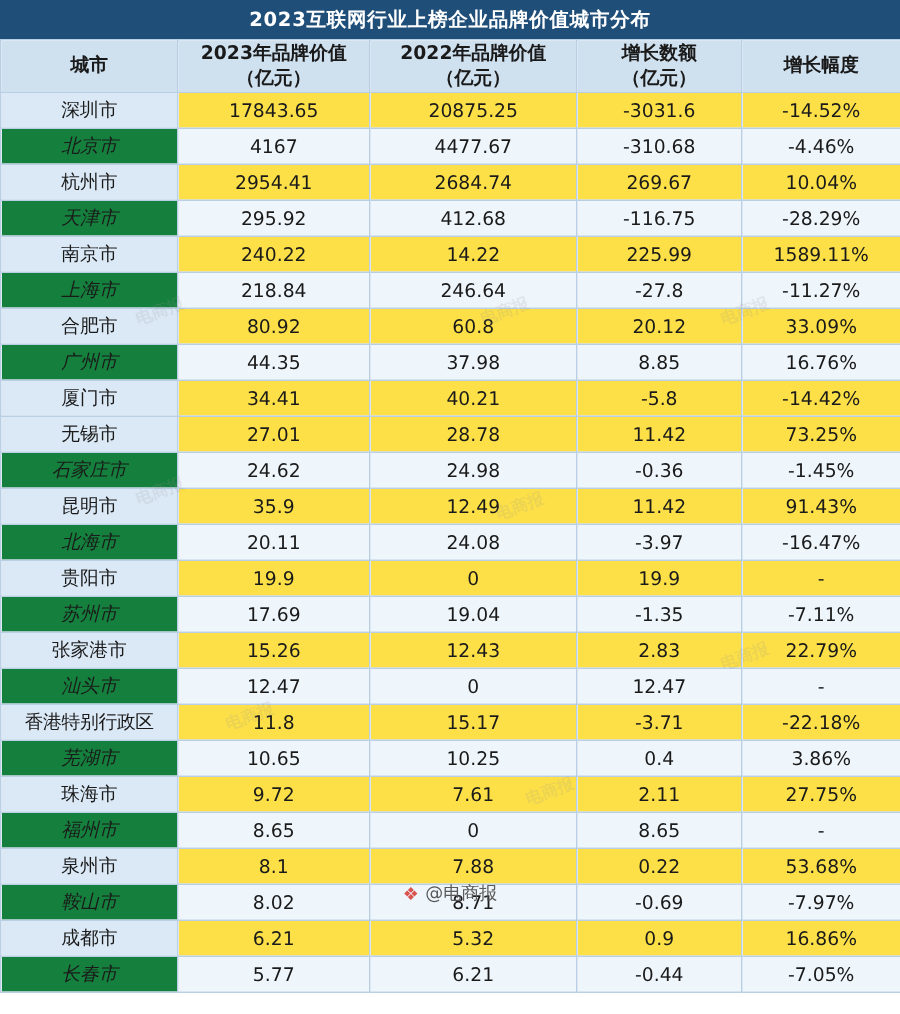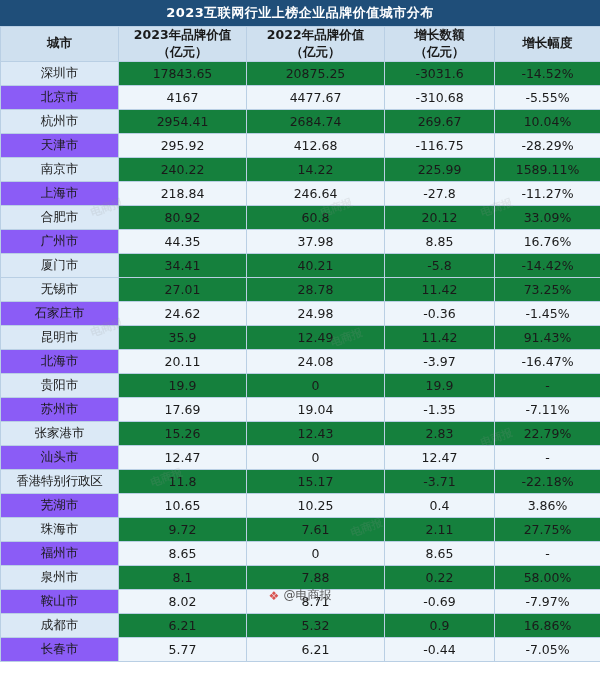--- a/index.html
+++ b/index.html
@@ -60,24 +60,24 @@
   }
   col.c-city { width: 118px; }
   col.c-v23 { width: 128px; }
   col.c-v22 { width: 138px; }
   col.c-grow { width: 110px; }
   col.c-rate { width: 106px; }
   tbody td.city {
     background: #ddeaf6;
     font-weight: normal;
   }
-  tbody tr.odd td.num { background: #15803d; }
+  tbody tr.odd td.num { background: #fde047; }
   tbody tr.even td.num { background: #eef5fb; text-align: center; }
   tbody tr.odd td.city { background: #dbe9f6; }
-  tbody tr.even td.city { background: #8b5cf6; }
+  tbody tr.even td.city { background: #15803d; font-style: italic; }
   .city-sm { font-size: 11.5px; letter-spacing: -0.2px; margin-left: 22px; }
   .watermark {
     position: absolute;
     color: rgba(150, 150, 150, 0.16);
     font-size: 11px;
     font-weight: bold;
     transform: rotate(-20deg);
     pointer-events: none;
     white-space: nowrap;
   }
@@ -145,21 +145,21 @@
           <td class="num">17843.65</td>
           <td class="num">20875.25</td>
           <td class="num">-3031.6</td>
           <td class="num">-14.52%</td>
         </tr>
         <tr class="even">
           <td class="city">北京市</td>
           <td class="num">4167</td>
           <td class="num">4477.67</td>
           <td class="num">-310.68</td>
-          <td class="num">-5.55%</td>
+          <td class="num">-4.46%</td>
         </tr>
         <tr class="odd">
           <td class="city">杭州市</td>
           <td class="num">2954.41</td>
           <td class="num">2684.74</td>
           <td class="num">269.67</td>
           <td class="num">10.04%</td>
         </tr>
         <tr class="even">
           <td class="city">天津市</td>
@@ -285,21 +285,21 @@
           <td class="num">8.65</td>
           <td class="num">0</td>
           <td class="num">8.65</td>
           <td class="num">-</td>
         </tr>
         <tr class="odd">
           <td class="city">泉州市</td>
           <td class="num">8.1</td>
           <td class="num">7.88</td>
           <td class="num">0.22</td>
-          <td class="num">58.00%</td>
+          <td class="num">53.68%</td>
         </tr>
         <tr class="even">
           <td class="city">鞍山市</td>
           <td class="num">8.02</td>
           <td class="num">8.71</td>
           <td class="num">-0.69</td>
           <td class="num">-7.97%</td>
         </tr>
         <tr class="odd">
           <td class="city">成都市</td>

